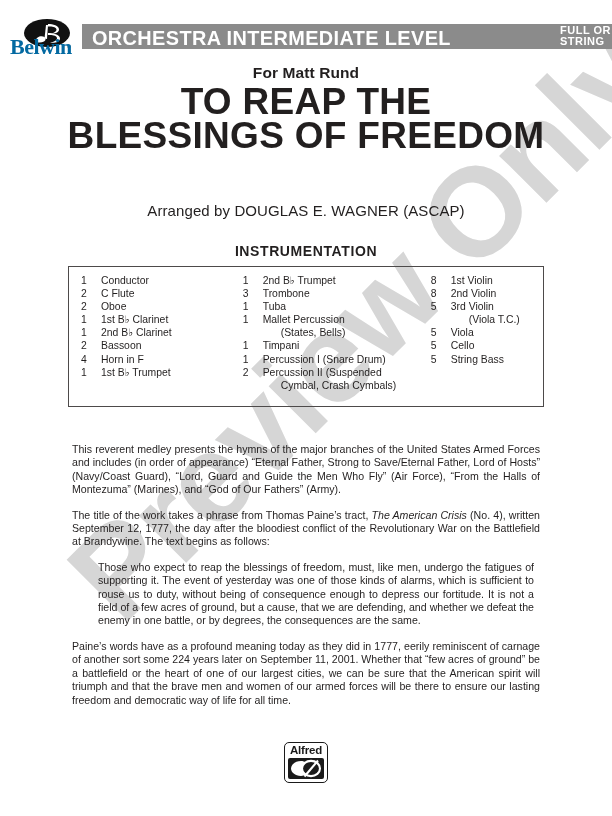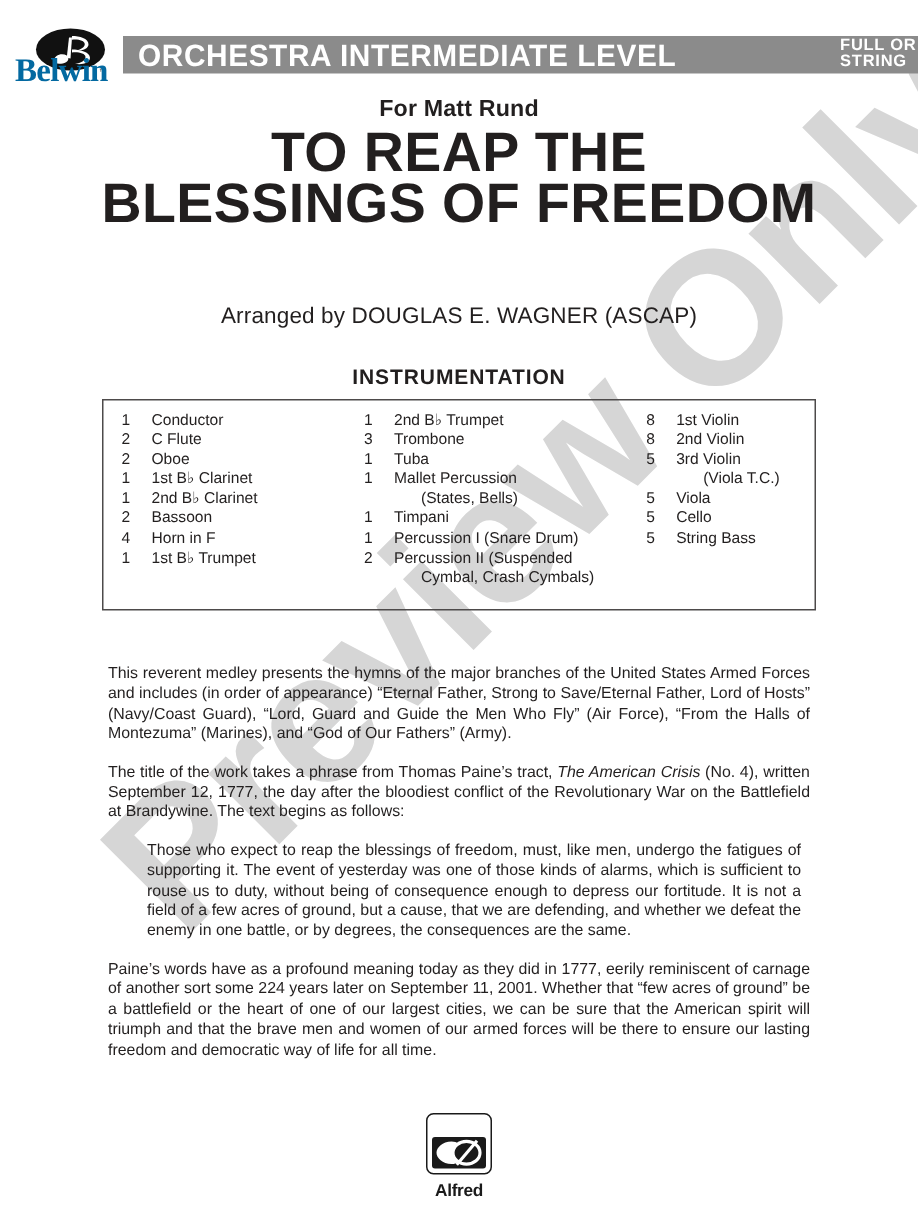--- a/index.html
+++ b/index.html
@@ -226,21 +226,20 @@
   #alfred-word {
     position: absolute;
     left: 0; top: 2px;
     width: 44px;
     text-align: center;
     font-size: 11.5px;
     font-weight: bold;
     color: #1a1a1a;
     letter-spacing: -0.2px;
     font-family: "Liberation Sans", sans-serif;
-    margin-top: 44px;
   }
   #alfred-block {
     position: absolute;
     left: 4px;
     top: 16px;
     width: 36px;
     height: 21px;
     background: #1a1a1a;
     border-radius: 2px;
   }

